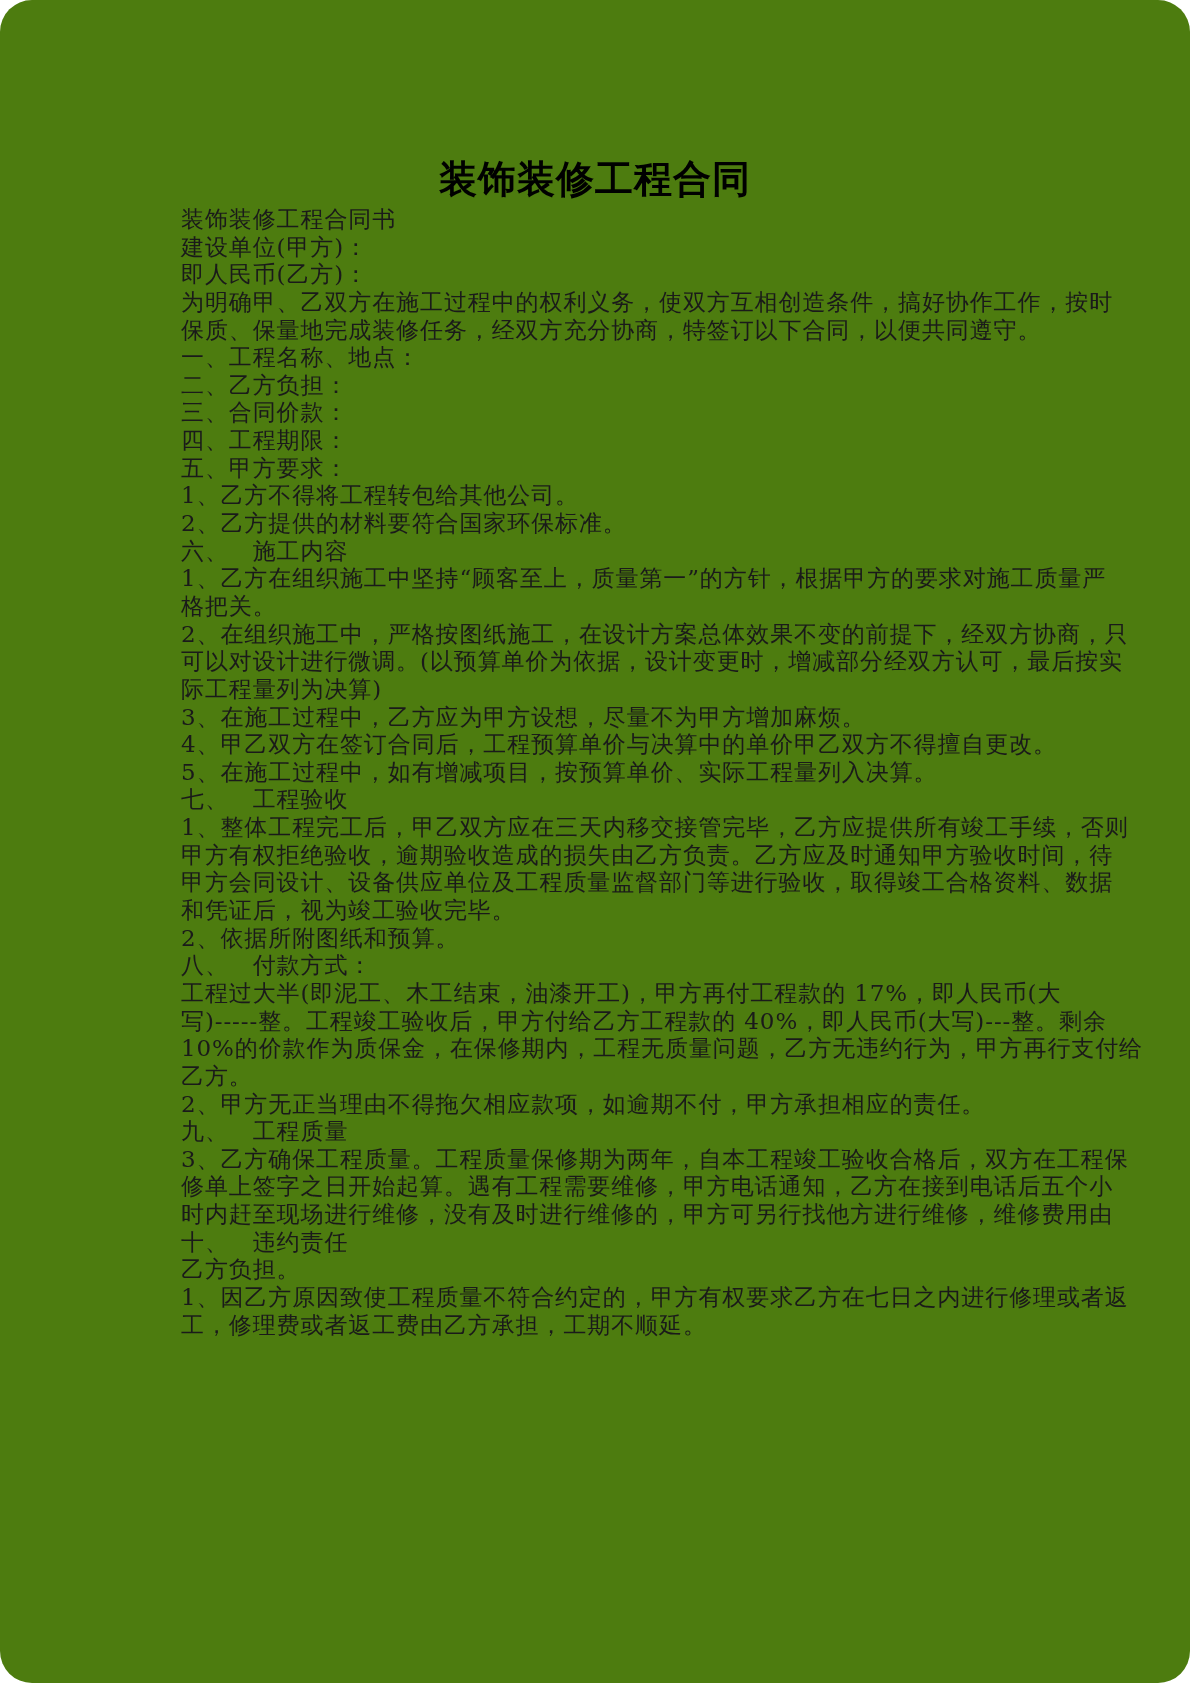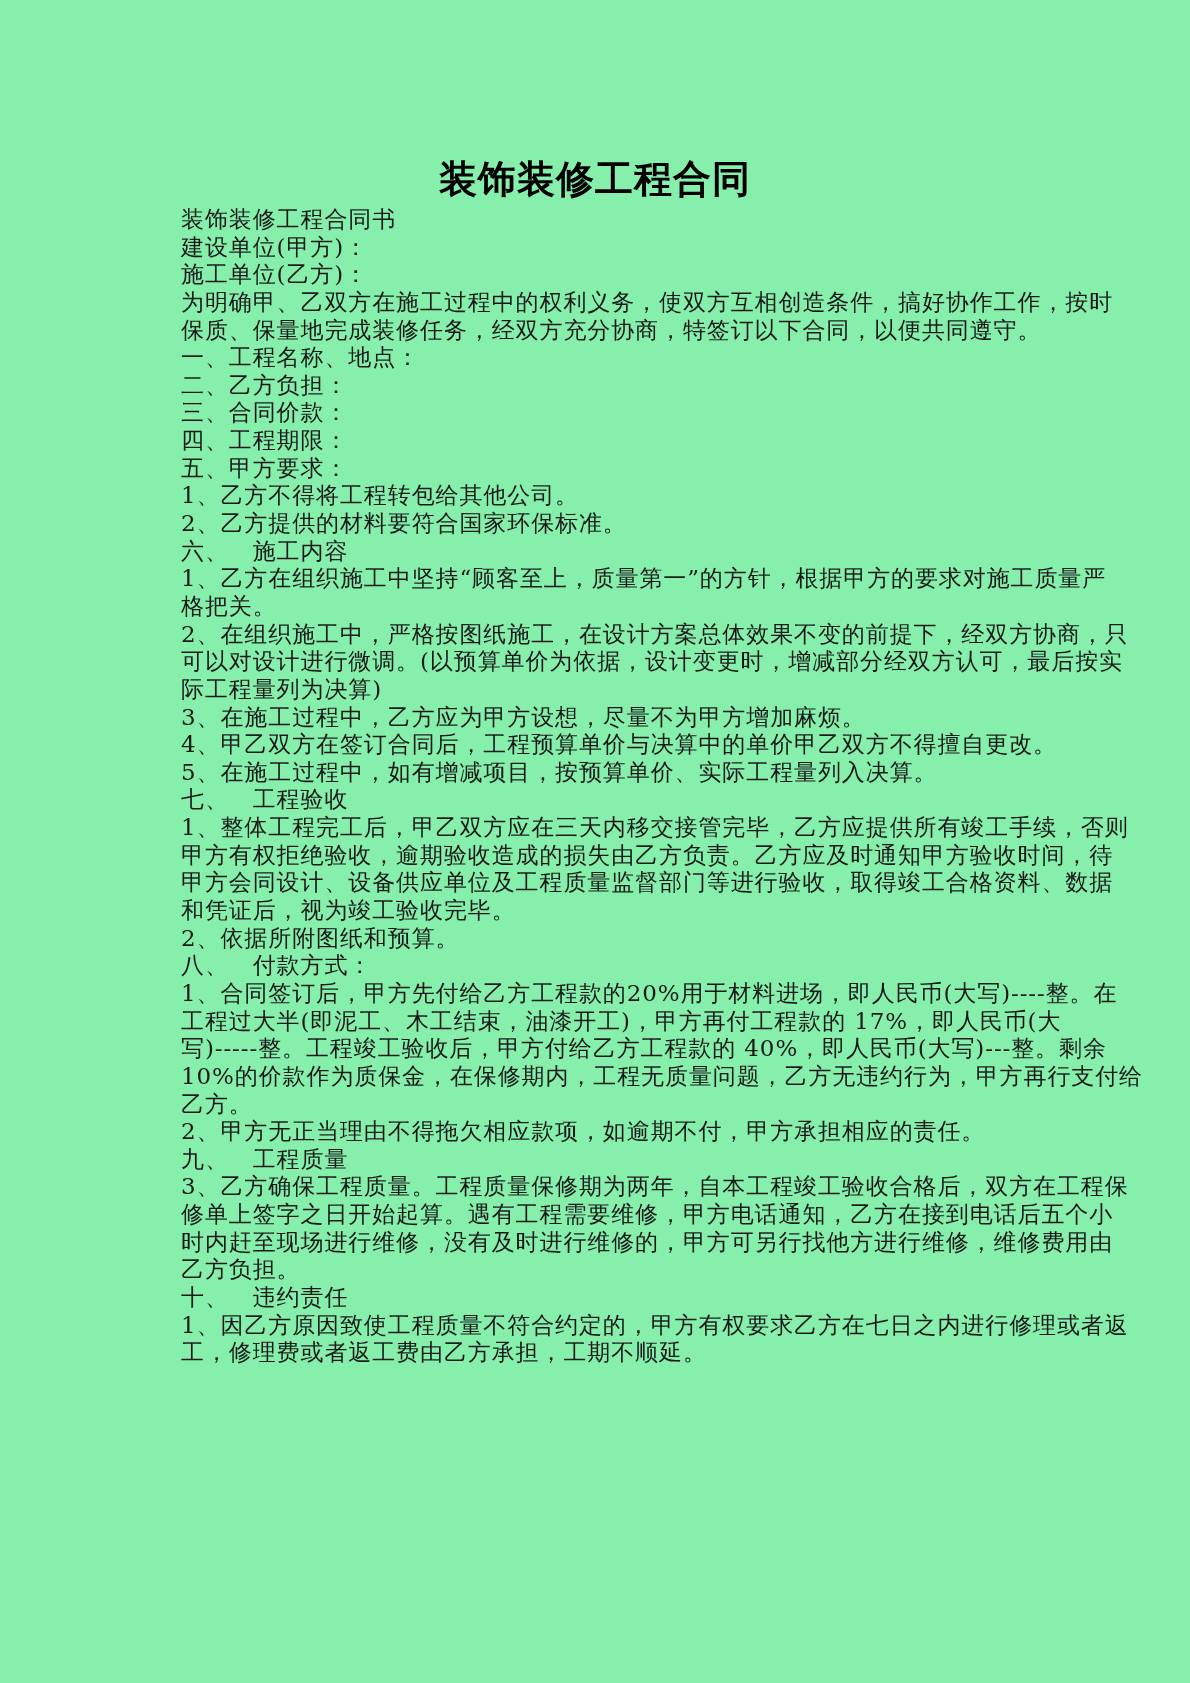--- a/index.html
+++ b/index.html
@@ -1,19 +1,19 @@
 <!DOCTYPE html>
 <html><head>
 <meta charset="utf-8">
 <style>
   html, body { margin: 0; padding: 0; background: #ffffff; }
   body { width: 1190px; height: 1683px; position: relative; overflow: hidden; }
   .page {
-    position: absolute; left: 0; top: 0; width: 1190px; height: 1683px; background: #86efac;
-    font-family: "DejaVu Serif", "Liberation Serif", serif; color: #1a1a1a;
+    position: absolute; left: 0; top: 0; width: 1190px; height: 1683px; background: #4d7c0f;
+    font-family: "DejaVu Serif", "Liberation Serif", serif; color: #1a1a1a; border-radius: 32px;
   }
   .title {
     position: absolute; left: 0; width: 1190px; top: 155px; text-align: center;
     font-family: "DejaVu Sans", "Liberation Sans", sans-serif;
     font-size: 38px; font-weight: bold; letter-spacing: 1px; color: #000;
     line-height: 48px;
   }
   .body {
     position: absolute; left: 181px; top: 206px; width: 835px;
     font-size: 23px; line-height: 27.65px; letter-spacing: 0.9px;
@@ -21,21 +21,21 @@
   .line { white-space: nowrap; height: 27.65px; overflow: visible; }
 </style>
 </head>
 <body>
 
 <div class="page">
   <div class="title">装饰装修工程合同</div>
   <div class="body">
     <div class="line">装饰装修工程合同书</div>
     <div class="line">建设单位(甲方)：</div>
-    <div class="line">施工单位(乙方)：</div>
+    <div class="line">即人民币(乙方)：</div>
     <div class="line">为明确甲、乙双方在施工过程中的权利义务，使双方互相创造条件，搞好协作工作，按时</div>
     <div class="line">保质、保量地完成装修任务，经双方充分协商，特签订以下合同，以便共同遵守。</div>
     <div class="line">一、工程名称、地点：</div>
     <div class="line">二、乙方负担：</div>
     <div class="line">三、合同价款：</div>
     <div class="line">四、工程期限：</div>
     <div class="line">五、甲方要求：</div>
     <div class="line">1、乙方不得将工程转包给其他公司。</div>
     <div class="line">2、乙方提供的材料要符合国家环保标准。</div>
     <div class="line">六、　施工内容</div>
@@ -47,28 +47,27 @@
     <div class="line">3、在施工过程中，乙方应为甲方设想，尽量不为甲方增加麻烦。</div>
     <div class="line">4、甲乙双方在签订合同后，工程预算单价与决算中的单价甲乙双方不得擅自更改。</div>
     <div class="line">5、在施工过程中，如有增减项目，按预算单价、实际工程量列入决算。</div>
     <div class="line">七、　工程验收</div>
     <div class="line">1、整体工程完工后，甲乙双方应在三天内移交接管完毕，乙方应提供所有竣工手续，否则</div>
     <div class="line">甲方有权拒绝验收，逾期验收造成的损失由乙方负责。乙方应及时通知甲方验收时间，待</div>
     <div class="line">甲方会同设计、设备供应单位及工程质量监督部门等进行验收，取得竣工合格资料、数据</div>
     <div class="line">和凭证后，视为竣工验收完毕。</div>
     <div class="line">2、依据所附图纸和预算。</div>
     <div class="line">八、　付款方式：</div>
-    <div class="line">1、合同签订后，甲方先付给乙方工程款的20%用于材料进场，即人民币(大写)----整。在</div>
     <div class="line">工程过大半(即泥工、木工结束，油漆开工)，甲方再付工程款的 17%，即人民币(大</div>
     <div class="line">写)-----整。工程竣工验收后，甲方付给乙方工程款的 40%，即人民币(大写)---整。剩余</div>
     <div class="line">10%的价款作为质保金，在保修期内，工程无质量问题，乙方无违约行为，甲方再行支付给</div>
     <div class="line">乙方。</div>
     <div class="line">2、甲方无正当理由不得拖欠相应款项，如逾期不付，甲方承担相应的责任。</div>
     <div class="line">九、　工程质量</div>
     <div class="line">3、乙方确保工程质量。工程质量保修期为两年，自本工程竣工验收合格后，双方在工程保</div>
     <div class="line">修单上签字之日开始起算。遇有工程需要维修，甲方电话通知，乙方在接到电话后五个小</div>
     <div class="line">时内赶至现场进行维修，没有及时进行维修的，甲方可另行找他方进行维修，维修费用由</div>
+    <div class="line">十、　违约责任</div>
     <div class="line">乙方负担。</div>
-    <div class="line">十、　违约责任</div>
     <div class="line">1、因乙方原因致使工程质量不符合约定的，甲方有权要求乙方在七日之内进行修理或者返</div>
     <div class="line">工，修理费或者返工费由乙方承担，工期不顺延。</div>
   </div>
 </div>
 
 </body></html>

